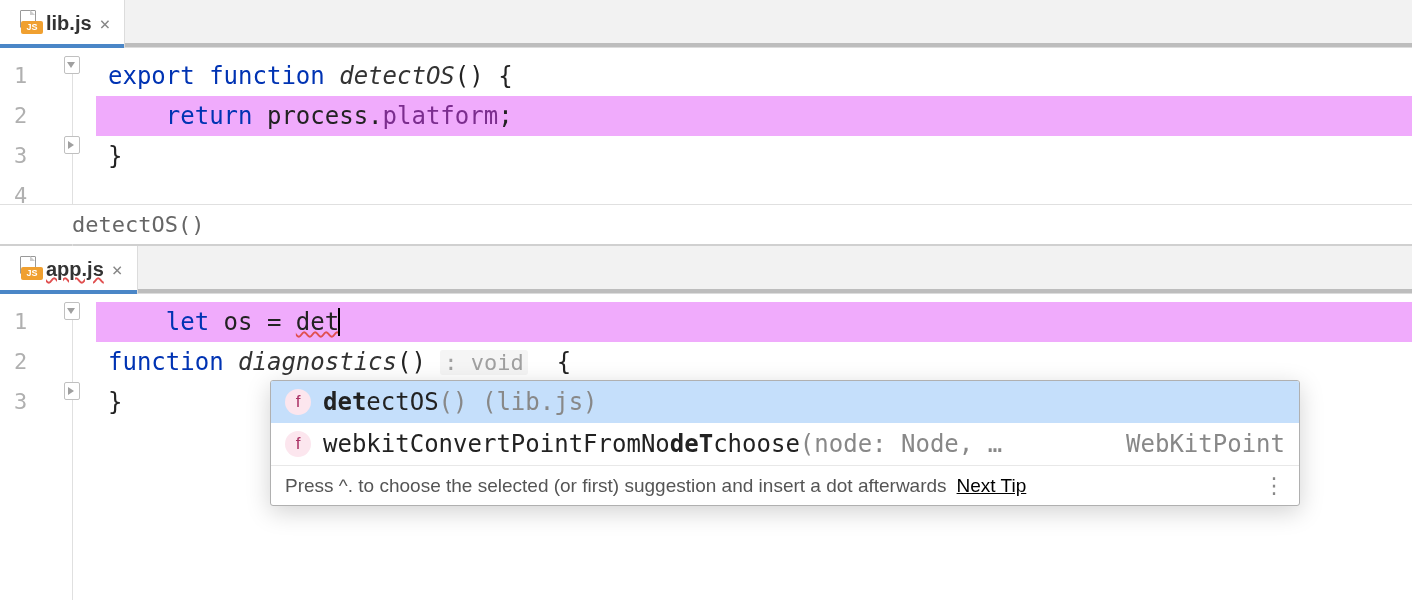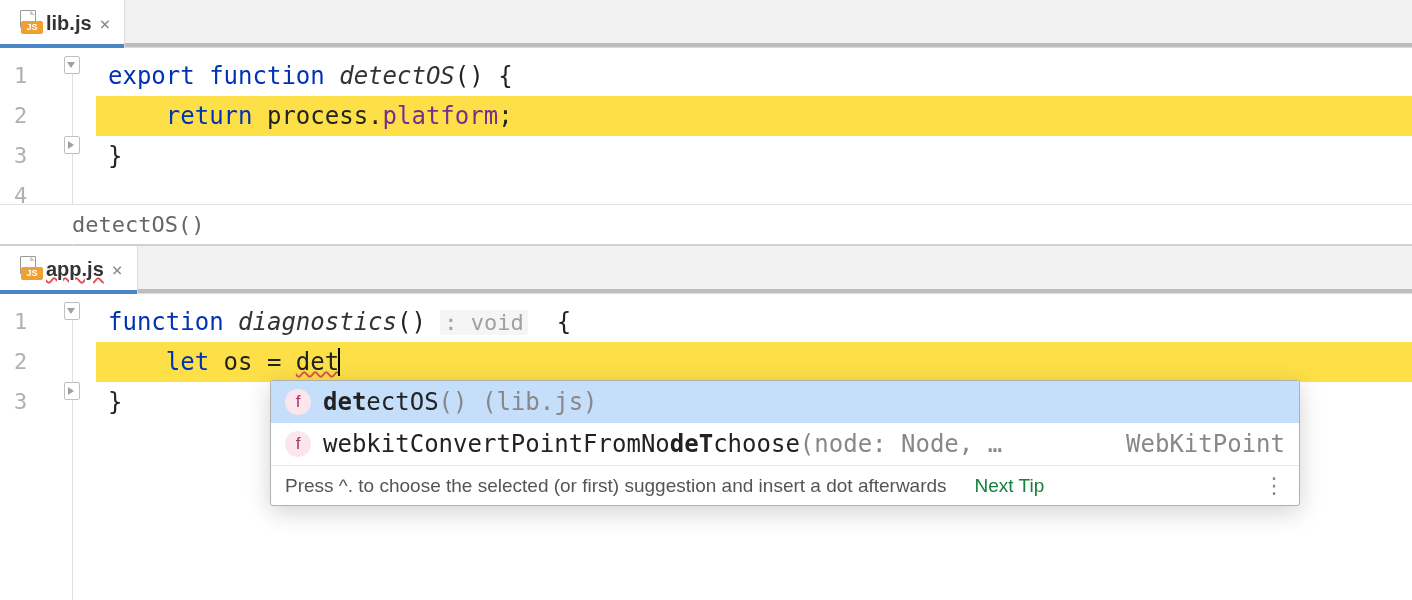--- a/index.html
+++ b/index.html
@@ -85,21 +85,21 @@
     left: 2px; top: 5px;
     border-top: 6px solid #a0a0a0; border-left: 4px solid transparent; border-right: 4px solid transparent; border-bottom: 0;
   }
 
   .code-area {
     position: absolute; left: 96px; right: 0; top: 48px; bottom: 0;
     padding-top: 8px;
     overflow: hidden;
   }
   .code-line { height: 40px; line-height: 40px; font-size: 24px; white-space: pre; padding-left: 12px; }
-  .code-line.hl { background: #fde047; }
+  .code-line.hl { background: #f0abfc; }
 
   .tok-kw { color: #0033b3; }
   .tok-fn { color: #333; font-style: italic; }
   .tok-plain { color: #222; }
   .tok-prop { color: #7b2d8e; }
   .tok-hint { color: #a0a0a0; background: #f5f5f5; border-radius: 3px; padding: 0 4px; font-size: 22px; }
   .tok-var { color: #222; }
   .tok-partial { color: #222; }
   .err-underline { text-decoration: underline wavy #e05050; text-decoration-thickness: 2px; }
 
@@ -139,27 +139,27 @@
     font-family: Arial; font-size: 17px; color: #aa3366;
     background: #fce6ee; flex: 0 0 auto;
   }
   .sig { flex: 1; white-space: pre; }
   .match-lead { color: #222; }
   .match-bold { color: #222; font-weight: 700; }
   .match-rest { color: #222; }
   .sig-dim { color: #888; }
   .sig-right { color: #888; margin-left: auto; }
   .popup-footer {
-    display: flex; align-items: center; gap: 28px;
+    display: flex; align-items: center; gap: 10px;
     height: 40px; padding: 0 14px;
     font-size: 19px; color: #555;
     border-top: 1px solid #e8e8e8;
     font-family: -apple-system, "Segoe UI", Arial, sans-serif;
   }
-  .popup-footer .link { color: #15803d; }
+  .popup-footer .link { color: #000000; text-decoration: underline; }
   .popup-footer .dots {
     margin-left: auto; color: #888; font-size: 22px; line-height: 1;
   }
 </style>
 </head>
 <body>
 
 <div class="pane pane-top">
 
   <div class="tabbar">
@@ -221,22 +221,22 @@
       <div class="ln">3</div>
     </div>
     <div class="fold-col">
       <div class="fold-line" style="bottom:-200px"></div>
       <div class="fold-knob start" style="top:8px"></div>
       <div class="fold-knob" style="top:88px"></div>
     </div>
   </div>
 
   <div class="code-area" style="bottom:auto;height:300px;">
+    <div class="code-line hl">    <span class="tok-kw">let</span><span class="tok-var"> os </span><span class="tok-plain">= </span><span class="tok-partial err-underline">det</span><span class="caret"></span></div>
     <div class="code-line"><span class="tok-kw">function</span> <span class="tok-fn">diagnostics</span><span class="tok-plain">()</span> <span class="tok-hint">: void</span><span class="tok-plain">  {</span></div>
-    <div class="code-line hl">    <span class="tok-kw">let</span><span class="tok-var"> os </span><span class="tok-plain">= </span><span class="tok-partial err-underline">det</span><span class="caret"></span></div>
     <div class="code-line"><span class="tok-plain">}</span></div>
   </div>
 </div>
 
 <div class="popup">
 
   <div class="popup-row selected">
     <span class="pill">f</span>
     <span class="sig"><span class="match-lead"></span><span class="match-bold">det</span><span class="match-rest">ectOS</span><span class="sig-dim">()</span><span class="sig-dim"> (lib.js)</span></span>
     <span class="sig-right"></span>

